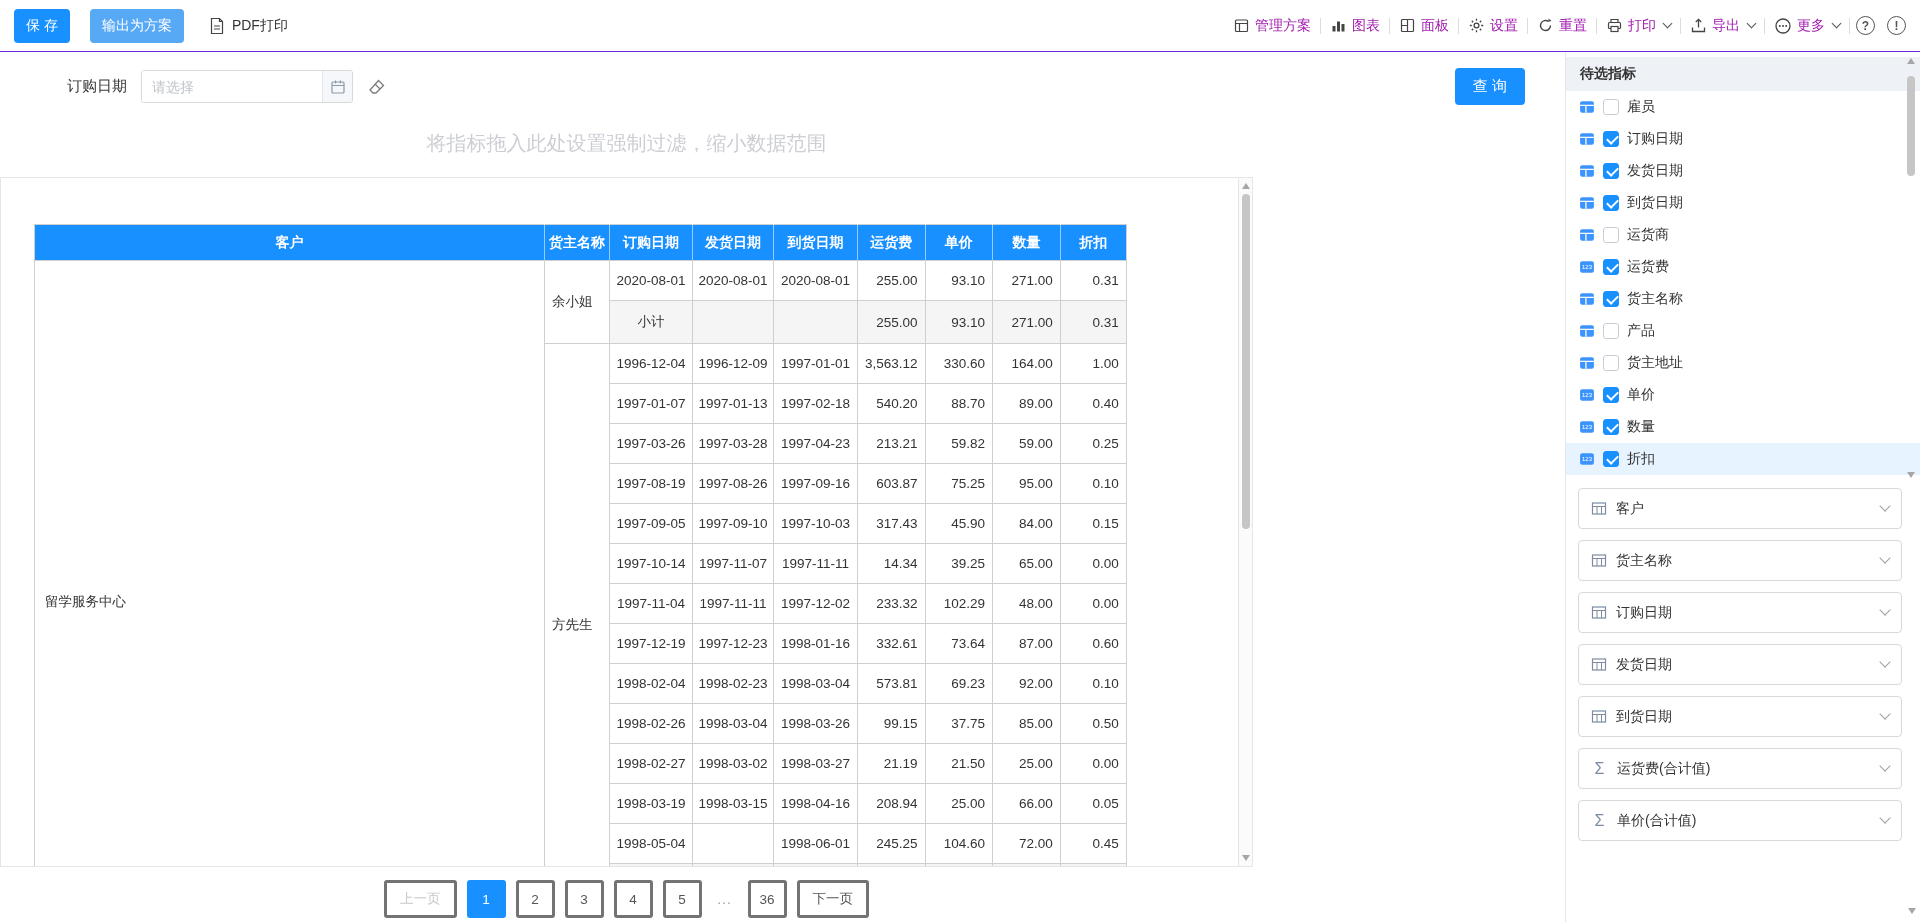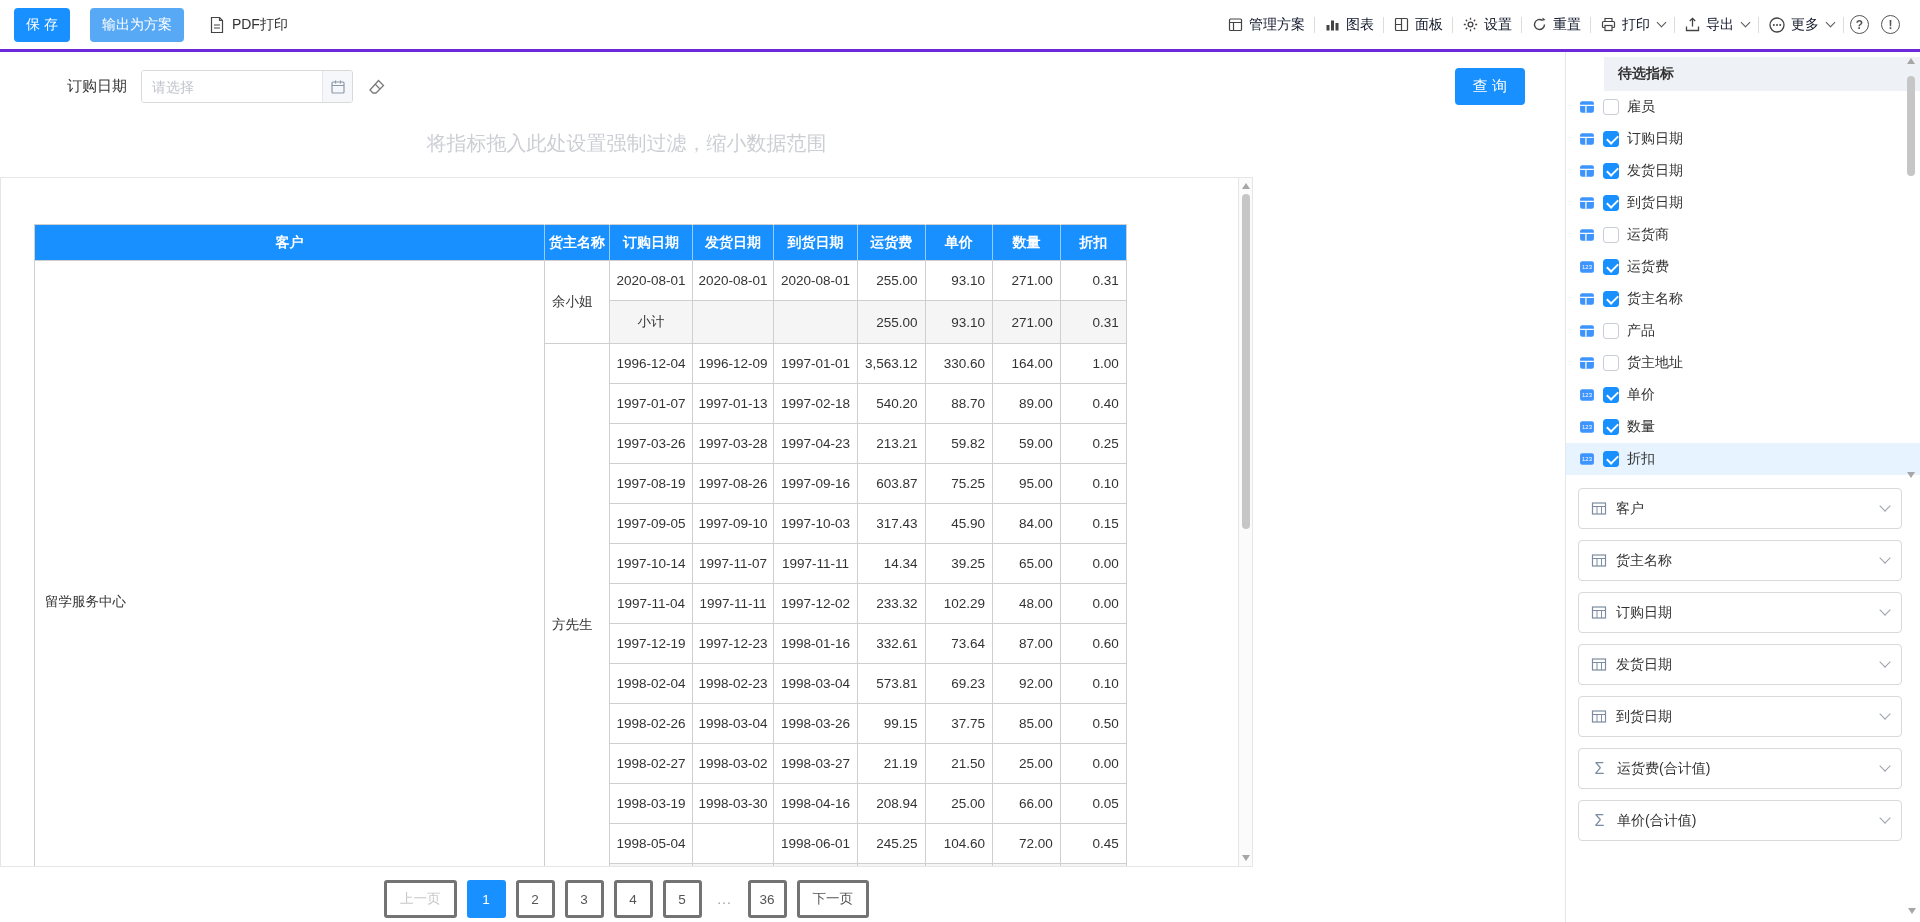--- a/index.html
+++ b/index.html
@@ -2,27 +2,27 @@
 <html style="--primary: #1890ff; --primary-light: #57a9f6; --section-bg: #eef1f6; --subtotal-bg: #f5f5f5; --highlight-bg: #e7f4ff; --table-border: #cfcfcf;"><head>
 <meta charset="utf-8">
 <style>
   * { margin:0; padding:0; box-sizing:border-box; }
   html,body { width:1920px; height:922px; }
   body {
     font-family:"Liberation Sans","DejaVu Sans",sans-serif;
     background:#fff; color:#333; overflow:hidden; position:relative;
   }
   
-  .toolbar { height:52px; display:flex; align-items:center; padding:0 14px 0 14px; border-bottom:3px solid #6d28d9; background:#fff; }
+  .toolbar { height:52px; display:flex; align-items:center; padding:0 8px 0 14px; border-bottom:1px solid #6d28d9; background:#fff; }
   .btn { height:34px; border:none; border-radius:4px; color:#fff; font-size:14px; padding:0 12px; cursor:pointer; font-family:inherit; }
   .btn-save { background:var(--primary); }
   .btn-output { background:var(--primary-light); margin-left:20px; }
   .tb-left-item { display:flex; align-items:center; gap:6px; margin-left:24px; font-size:14px; color:#333; cursor:pointer; }
   .toolbar-spacer { flex:1; }
-  .tb-item { display:flex; align-items:center; gap:5px; font-size:14px; color:#0f172a; margin:15px 9px; cursor:pointer; white-space:nowrap; }
+  .tb-item { display:flex; align-items:center; gap:5px; font-size:14px; color:#a21caf; margin:15px 9px; cursor:pointer; white-space:nowrap; }
   .tb-divider { width:1px; height:16px; background:#dcdcdc; }
   .icon { display:inline-flex; align-items:center; justify-content:center; }
   .caret-sm { width:7px; height:7px; border-right:1.3px solid #555; border-bottom:1.3px solid #555; transform:rotate(45deg); margin:-4px 0 0 3px; }
   .circle-icon { width:19px; height:19px; border:1.5px solid #555; border-radius:50%; display:flex; align-items:center; justify-content:center; font-size:12px; font-weight:bold; color:#555; margin:0 6px; cursor:pointer; }
   
   .main-wrap { display:flex; height:870px; }
   .content { width:1565px; position:relative; }
   
   .filter-bar { display:flex; align-items:center; padding:16px 20px 0 67px; }
   .filter-label { font-size:15px; margin-right:14px; color:#333; }
@@ -56,21 +56,21 @@
   .v-scroll .tri-down { position:absolute; bottom:5px; left:2.5px; }
   
   .pagination { width:1253px; display:flex; justify-content:center; align-items:center; gap:10px; margin-top:13px; }
   .page-btn { min-width:39px; height:38px; border:3px solid #737373; border-radius:3px; background:#fff; display:inline-flex; align-items:center; justify-content:center; font-size:13.5px; color:#555; cursor:pointer; padding:0 13px; font-family:inherit; }
   .page-btn.num { padding:0 6px; }
   .page-btn.disabled { color:#c8c8c8; cursor:default; }
   .page-btn.active { background:var(--primary); border-color:var(--primary); color:#fff; }
   .page-ellipsis { width:26px; text-align:center; color:#9aa0a6; font-size:14px; letter-spacing:1px; cursor:pointer; }
   
   .sidebar { width:355px; border-left:1px solid #e3e6eb; position:relative; background:#fff; }
-  .section-header { height:34px; background:var(--section-bg); display:flex; align-items:center; padding:0 14px; font-size:14px; font-weight:600; color:#333;margin-left:38px; }
+  .section-header { height:34px; background:var(--section-bg); display:flex; align-items:center; padding:0 14px; font-size:14px; font-weight:600; color:#333; }
   .pending-header { margin-top:5px; }
   .pending-list { }
   .pending-item { height:32px; display:flex; align-items:center; padding-left:13px; gap:8px; font-size:14px; cursor:pointer; }
   .pending-item.highlighted { background:var(--highlight-bg); }
   .field-icon { display:inline-flex; width:16px; height:16px; align-items:center; justify-content:center; flex:0 0 auto; }
   .checkbox { width:16px; height:16px; border:1px solid #c9ced6; border-radius:3px; background:#fff; position:relative; flex:0 0 auto; cursor:pointer; }
   .checkbox.checked { background:var(--primary); border-color:var(--primary); }
   .checkbox.checked::after { content:""; position:absolute; left:4.5px; top:0.5px; width:5px; height:9px; border-right:2px solid #fff; border-bottom:2px solid #fff; transform:rotate(45deg); }
   .selected-header { margin-top:22px; padding-right:34px; }
   .header-actions { margin-left:auto; display:flex; align-items:center; gap:16px; }
@@ -374,21 +374,21 @@
               <td class="cell-date">1998-02-27</td>
               <td class="cell-date">1998-03-02</td>
               <td class="cell-date">1998-03-27</td>
               <td class="cell-num">21.19</td>
               <td class="cell-num">21.50</td>
               <td class="cell-num">25.00</td>
               <td class="cell-num">0.00</td>
             </tr>
             <tr>
               <td class="cell-date">1998-03-19</td>
-              <td class="cell-date">1998-03-30</td>
+              <td class="cell-date">1998-03-15</td>
               <td class="cell-date">1998-04-16</td>
               <td class="cell-num">208.94</td>
               <td class="cell-num">25.00</td>
               <td class="cell-num">66.00</td>
               <td class="cell-num">0.05</td>
             </tr>
             <tr>
               <td class="cell-date">1998-05-04</td>
               <td class="cell-date"></td>
               <td class="cell-date">1998-06-01</td>

